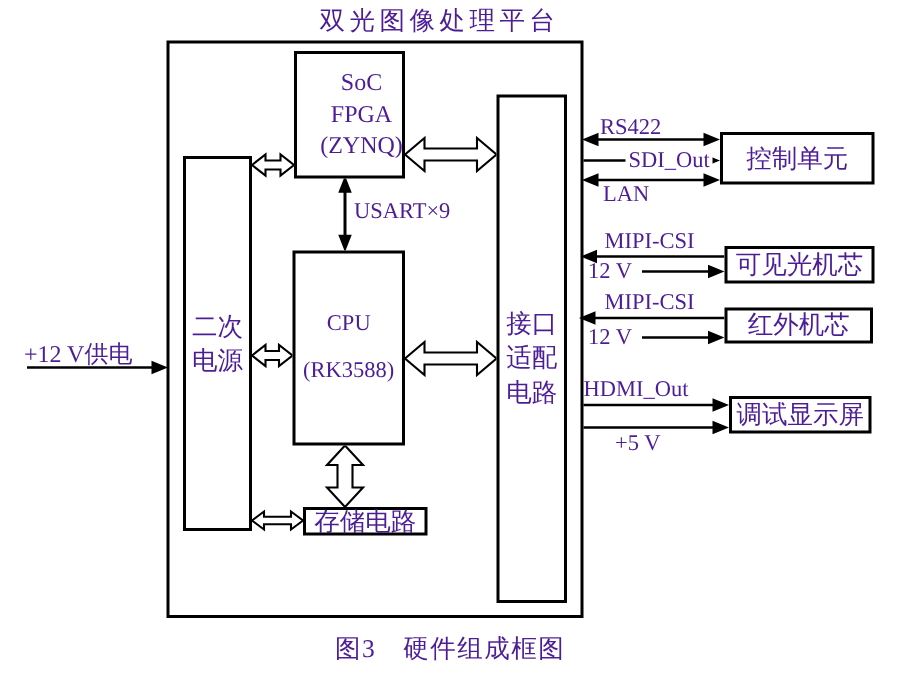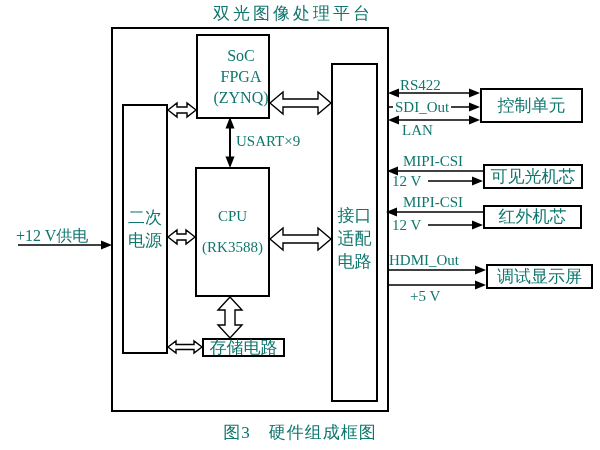--- a/index.html
+++ b/index.html
@@ -1,18 +1,18 @@
 <!DOCTYPE html>
 <html><head>
 <meta charset="utf-8">
 <style>
   html,body{margin:0;padding:0;background:#ffffff;}
   .canvas{
     position:relative;width:600px;height:450px;background:#ffffff;
-    font-family:"Liberation Serif","DejaVu Serif",serif;color:#0f766e;
+    font-family:"Liberation Serif","DejaVu Serif",serif;color:#4c1d95;
     overflow:hidden;
     text-decoration:underline;
   }
   .wires{position:absolute;left:0;top:0;width:600px;height:450px;z-index:5;}
   .box{
     position:absolute;box-sizing:border-box;border:2px solid #000;background:#fff;
     display:flex;flex-direction:column;align-items:center;justify-content:center;
     text-align:center;z-index:10;line-height:1.25;
   }
   .outer{
@@ -22,21 +22,21 @@
   .lbl{position:absolute;z-index:15;white-space:nowrap;font-size:15px;}
   .cjk{font-size:17px;}
   .title{
     position:absolute;left:203px;top:2px;width:180px;text-align:center;
     font-size:17px;letter-spacing:3px;z-index:15;
   }
   .caption{
     position:absolute;left:150px;top:421px;width:300px;text-align:center;
     font-size:17px;letter-spacing:1px;z-index:15;
   }
-  .onwire{background:#fff;padding:0 2px;height:16px;line-height:16px;}
+  .onwire{background:#fff;padding:0 2px;height:16px;line-height:16px;margin-left:24px;}
   .ctr{text-align:left;}
 </style>
 </head>
 <body>
 
 <div class="canvas">
 
   <svg class="wires" viewBox="0 0 600 450" xmlns="http://www.w3.org/2000/svg">
     <g stroke="#000" stroke-width="1.6" fill="#000">
 
@@ -145,21 +145,21 @@
   </div>
 
   <div class="box cjk" style="left:483px;top:205px;width:99px;height:24px;">
     <span>红外机芯</span>
   </div>
 
   <div class="box cjk" style="left:483px;top:164px;width:100px;height:25px;">
     <span>可见光机芯</span>
   </div>
 
-  <div class="box cjk" style="left:486px;top:264px;width:107px;height:25px;">
+  <div class="box cjk" style="left:486px;top:264px;width:95px;height:25px;">
     <span>调试显示屏</span>
   </div>
 
   <div class="lbl" style="left:16px;top:226px;font-size:16px;">+12 V供电</div>
 
   <div class="lbl" style="left:236px;top:133px;font-size:15px;">USART×9</div>
 
   <div class="lbl ctr" style="left:400px;top:77px;width:70px;">RS422</div>
 
   <div class="lbl onwire" style="left:393px;top:99px;">SDI_Out</div>

